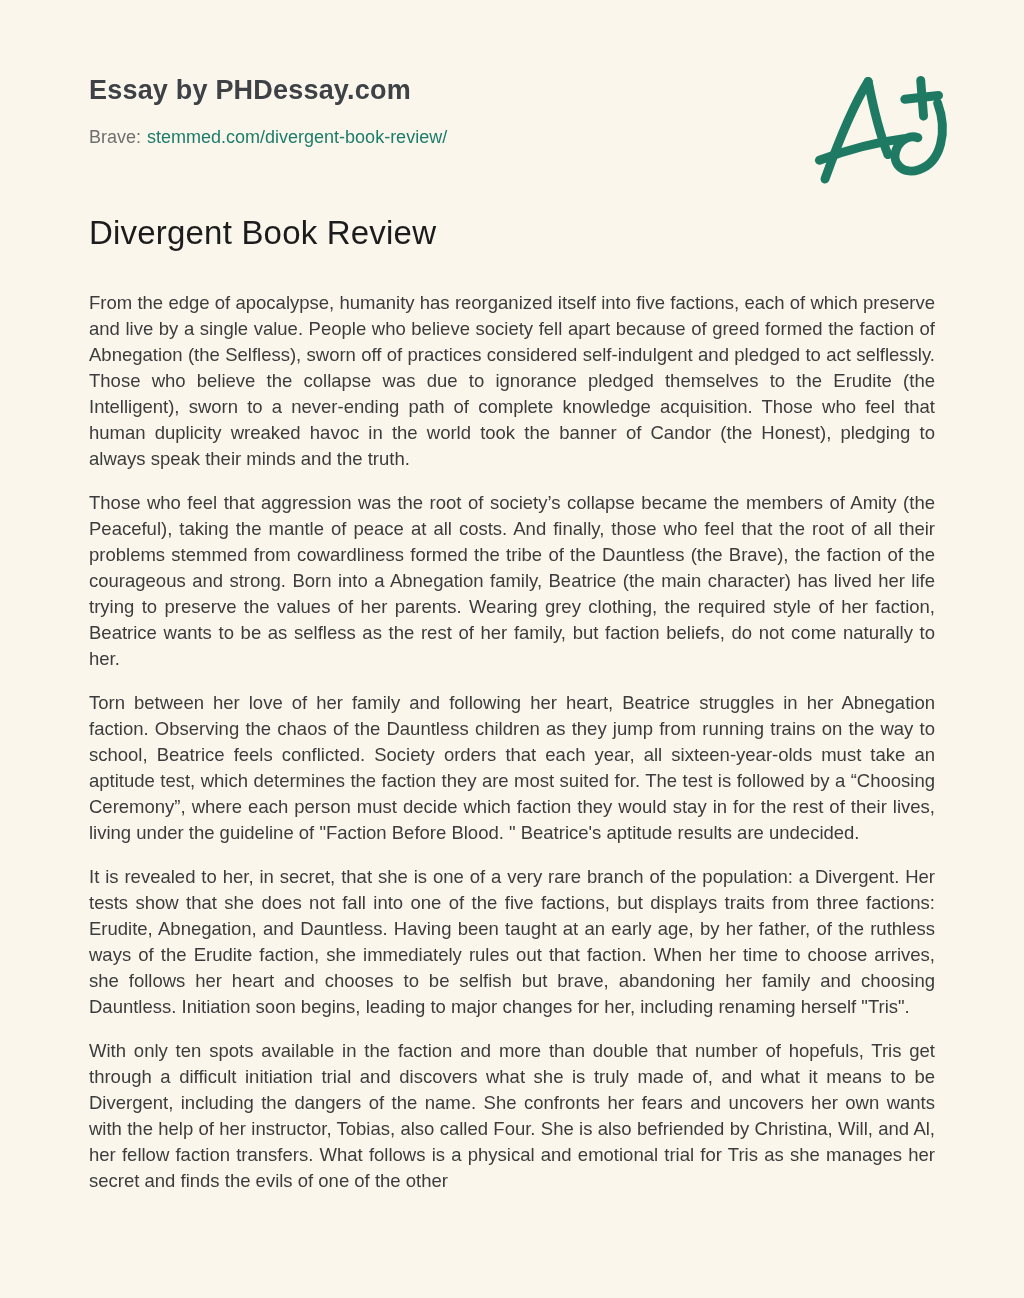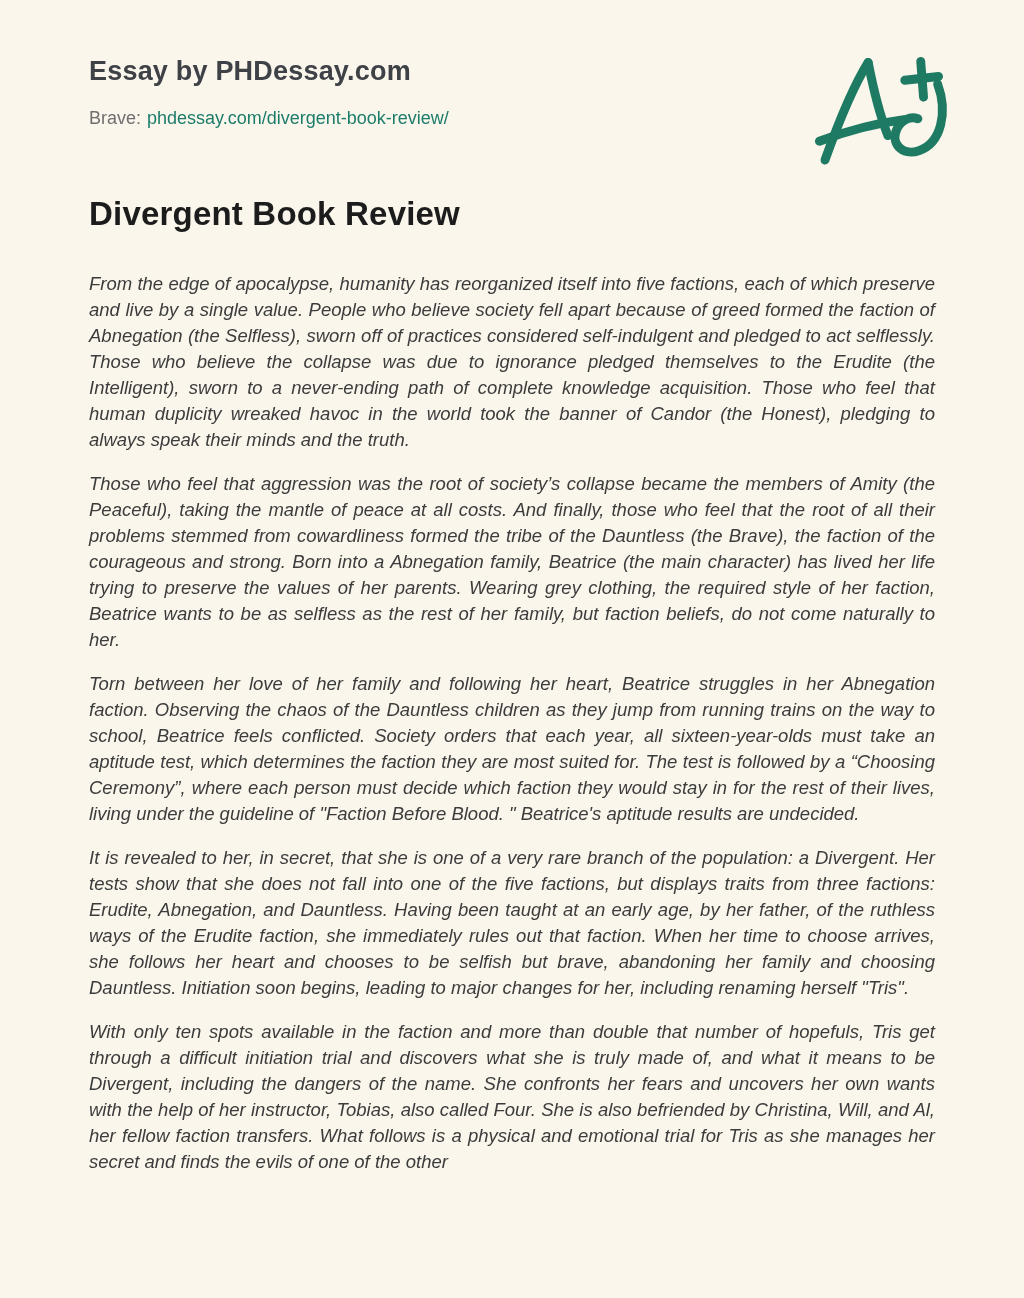--- a/index.html
+++ b/index.html
@@ -8,21 +8,21 @@
     width: 1024px;
     height: 1298px;
     background: #faf6ec;
     font-family: "Liberation Sans", sans-serif;
     overflow: hidden;
   }
   .doc-clip {
     position: relative;
     height: 1250px;            
     overflow: hidden;
-    padding: 56px 89px 0 89px;
+    padding: 75px 89px 0 89px;
   }
   .doc-header { position: relative; }
   .byline {
     font-size: 27px;
     font-weight: 600;
     color: #3e4247;
     letter-spacing: 0.2px;
   }
   .source-line {
     margin-top: 21px;
@@ -39,44 +39,43 @@
     position: absolute;
     top: -2px;
     right: -24px;
     width: 146px;
     height: 122px;
   }
   .logo svg { width: 100%; height: 100%; }
   .page-title {
     margin: 66px 0 8px 0;
     font-size: 33px;
-    font-weight: 700;
+    font-weight: 400;
     color: #1c1c1c;
     letter-spacing: 0.2px;
   }
   .essay-body { margin-top: 38px; }
   .essay-body p {
     margin: 0 0 18px 0;
     font-size: 18.5px;
     line-height: 26px;
     color: #3c3c3c;
     text-align: justify;
-    font-style: italic;
   }
 </style>
 </head>
 <body>
 
 <div class="doc-clip">
 
   <header class="doc-header">
     <div class="byline">Essay by PHDessay.com</div>
 
     <div class="source-line">
-      <span>Brave:</span><a class="source-link">phdessay.com/divergent-book-review/</a>
+      <span>Brave:</span><a class="source-link">stemmed.com/divergent-book-review/</a>
     </div>
 
     <div class="logo">
       <svg viewBox="0 0 150 130" fill="none" xmlns="http://www.w3.org/2000/svg">
         <g stroke="#1e7a62" stroke-width="9.5" stroke-linecap="round" stroke-linejoin="round" fill="none">
 
           <path d="M10 113 C 24 74, 41 33, 56 9"></path>
 
           <path d="M56 9 C 62 40, 68 64, 77 87"></path>
 

